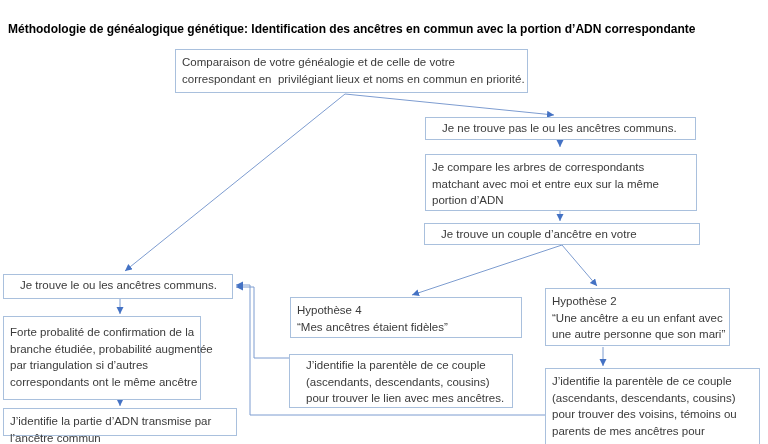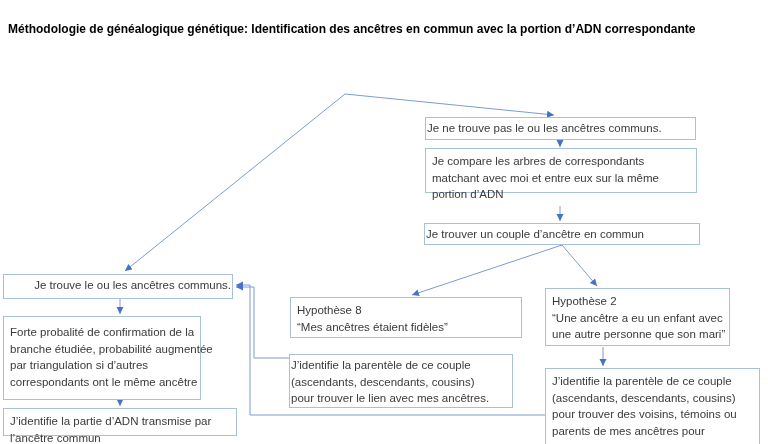--- a/index.html
+++ b/index.html
@@ -17,21 +17,21 @@
     white-space:nowrap;letter-spacing:0px;
   }
   .box{
     position:absolute;
     box-sizing:border-box;
     background:#ffffff;
     border:1px solid #a9c0dd;
     color:#3a3a3a;
     font-size:11.5px;
     line-height:1.45;
-    padding:2px 1px;
+    padding:2px 16px;
     white-space:pre;
   }
   .pad-md{padding:4px 6px;}
   .pad-lg{padding:7px 6px;}
   svg.connectors{position:absolute;left:0;top:0;pointer-events:none;}
 </style>
 </head>
 <body>
 
 <div id="canvas">
@@ -52,40 +52,42 @@
       <path d="M562,229 L412,279" marker-end="url(#arr)"></path>
       <path d="M562,229 L597,270" marker-end="url(#arr)"></path>
       <path d="M120,283 L120,298" marker-end="url(#arr)"></path>
       <path d="M120,384 L120,390" marker-end="url(#arr)"></path>
       <path d="M603,331 L603,350" marker-end="url(#arr)"></path>
       <path d="M289,342 L254,342 L254,271 L236,271" marker-end="url(#arr)"></path>
       <path d="M545,399 L250,399 L250,269 L236,269" marker-end="url(#arr)"></path>
     </g>
   </svg>
 
+  <div class="box pad-md" style="left:175px;top:33px;width:353px;height:44px;">Comparaison de votre généalogie et de celle de votre
+correspondant en  privilégiant lieux et noms en commun en priorité.</div>
 
   <div class="box" style="left:425px;top:101px;width:271px;height:23px;">Je ne trouve pas le ou les ancêtres communs.</div>
 
-  <div class="box pad-md" style="left:425px;top:132px;width:272px;height:45px;">Je compare les arbres de correspondants
+  <div class="box pad-md" style="left:425px;top:138px;width:272px;height:57px;">Je compare les arbres de correspondants
 matchant avec moi et entre eux sur la même
 portion d’ADN</div>
 
-  <div class="box" style="left:424px;top:207px;width:276px;height:22px;">Je trouver un couple d’ancêtre en commun</div>
+  <div class="box" style="left:424px;top:207px;width:276px;height:22px;">Je trouve un couple d’ancêtre en votre</div>
 
   <div class="box" style="left:3px;top:258px;width:230px;height:25px;text-align:right;">Je trouve le ou les ancêtres communs.</div>
 
   <div class="box pad-lg" style="left:3px;top:300px;width:198px;height:84px;">Forte probalité de confirmation de la
 branche étudiée, probabilité augmentée
 par triangulation si d’autres
 correspondants ont le même ancêtre</div>
 
   <div class="box pad-md" style="left:3px;top:392px;width:234px;height:28px;">J’identifie la partie d’ADN transmise par
 l’ancêtre commun</div>
 
-  <div class="box pad-md" style="left:290px;top:281px;width:232px;height:41px;">Hypothèse 8
+  <div class="box pad-md" style="left:290px;top:281px;width:232px;height:41px;">Hypothèse 4
 “Mes ancêtres étaient fidèles”</div>
 
   <div class="box" style="left:289px;top:338px;width:224px;height:54px;">J’identifie la parentèle de ce couple
 (ascendants, descendants, cousins)
 pour trouver le lien avec mes ancêtres.</div>
 
   <div class="box pad-md" style="left:545px;top:272px;width:185px;height:58px;">Hypothèse 2
 “Une ancêtre a eu un enfant avec
 une autre personne que son mari”</div>
 

